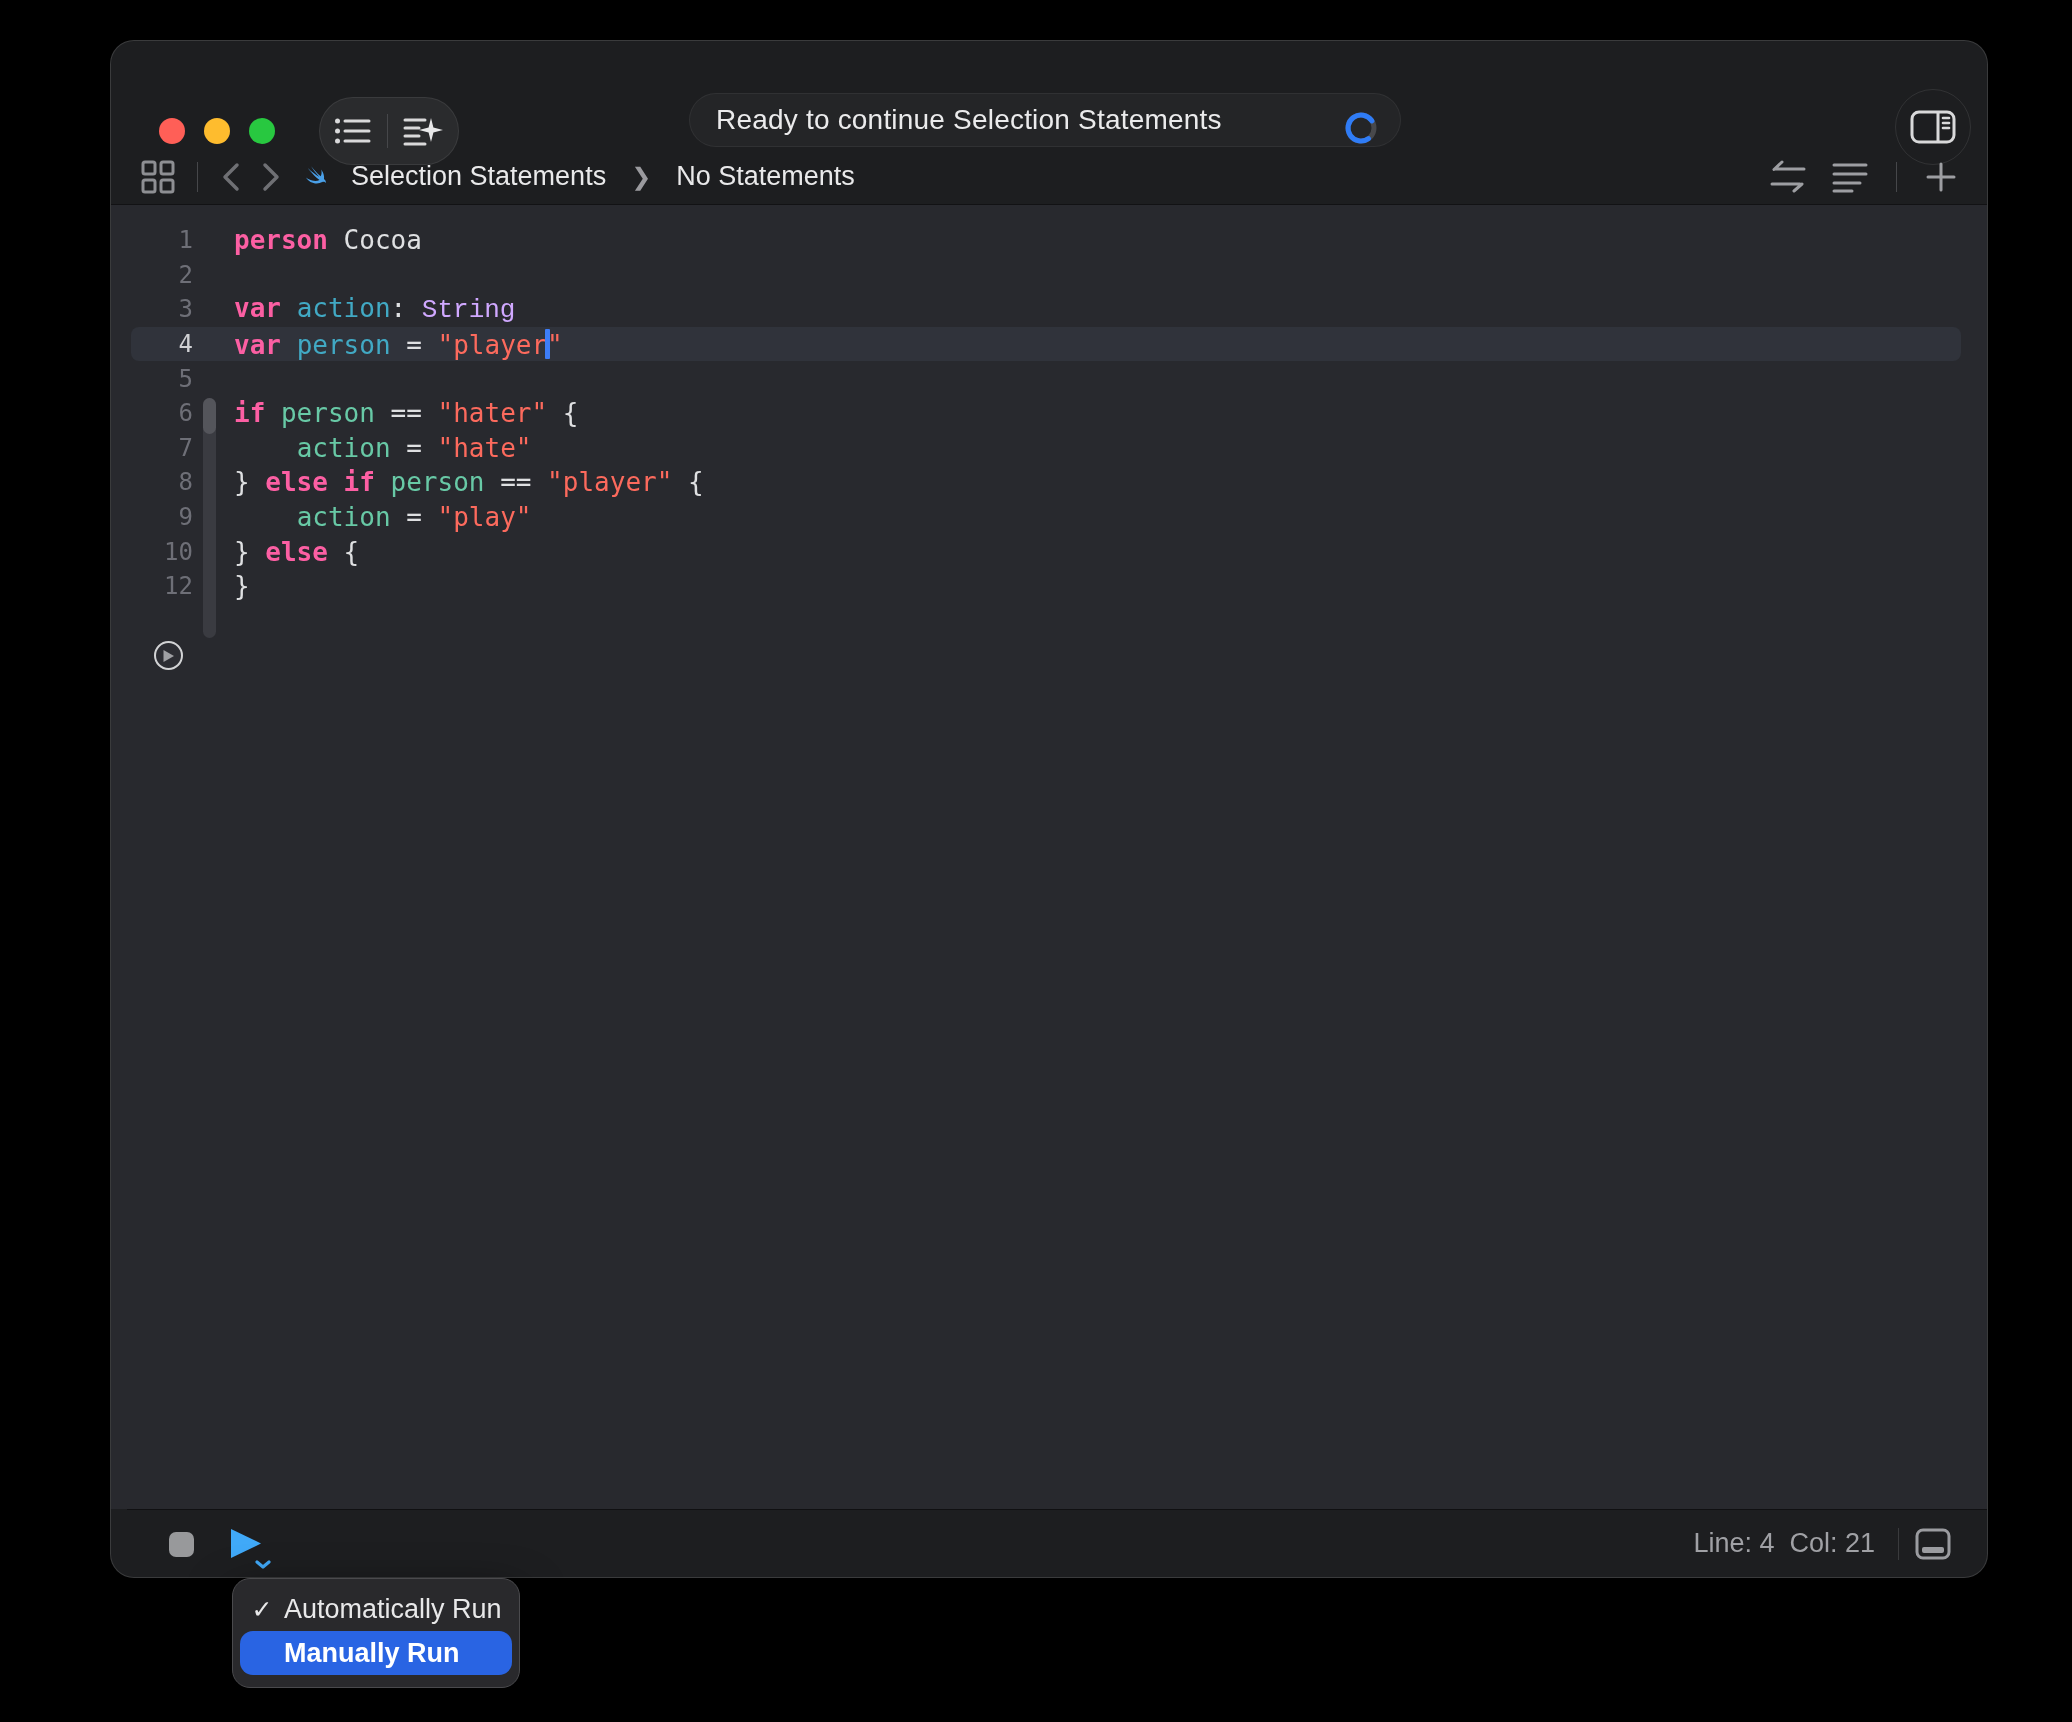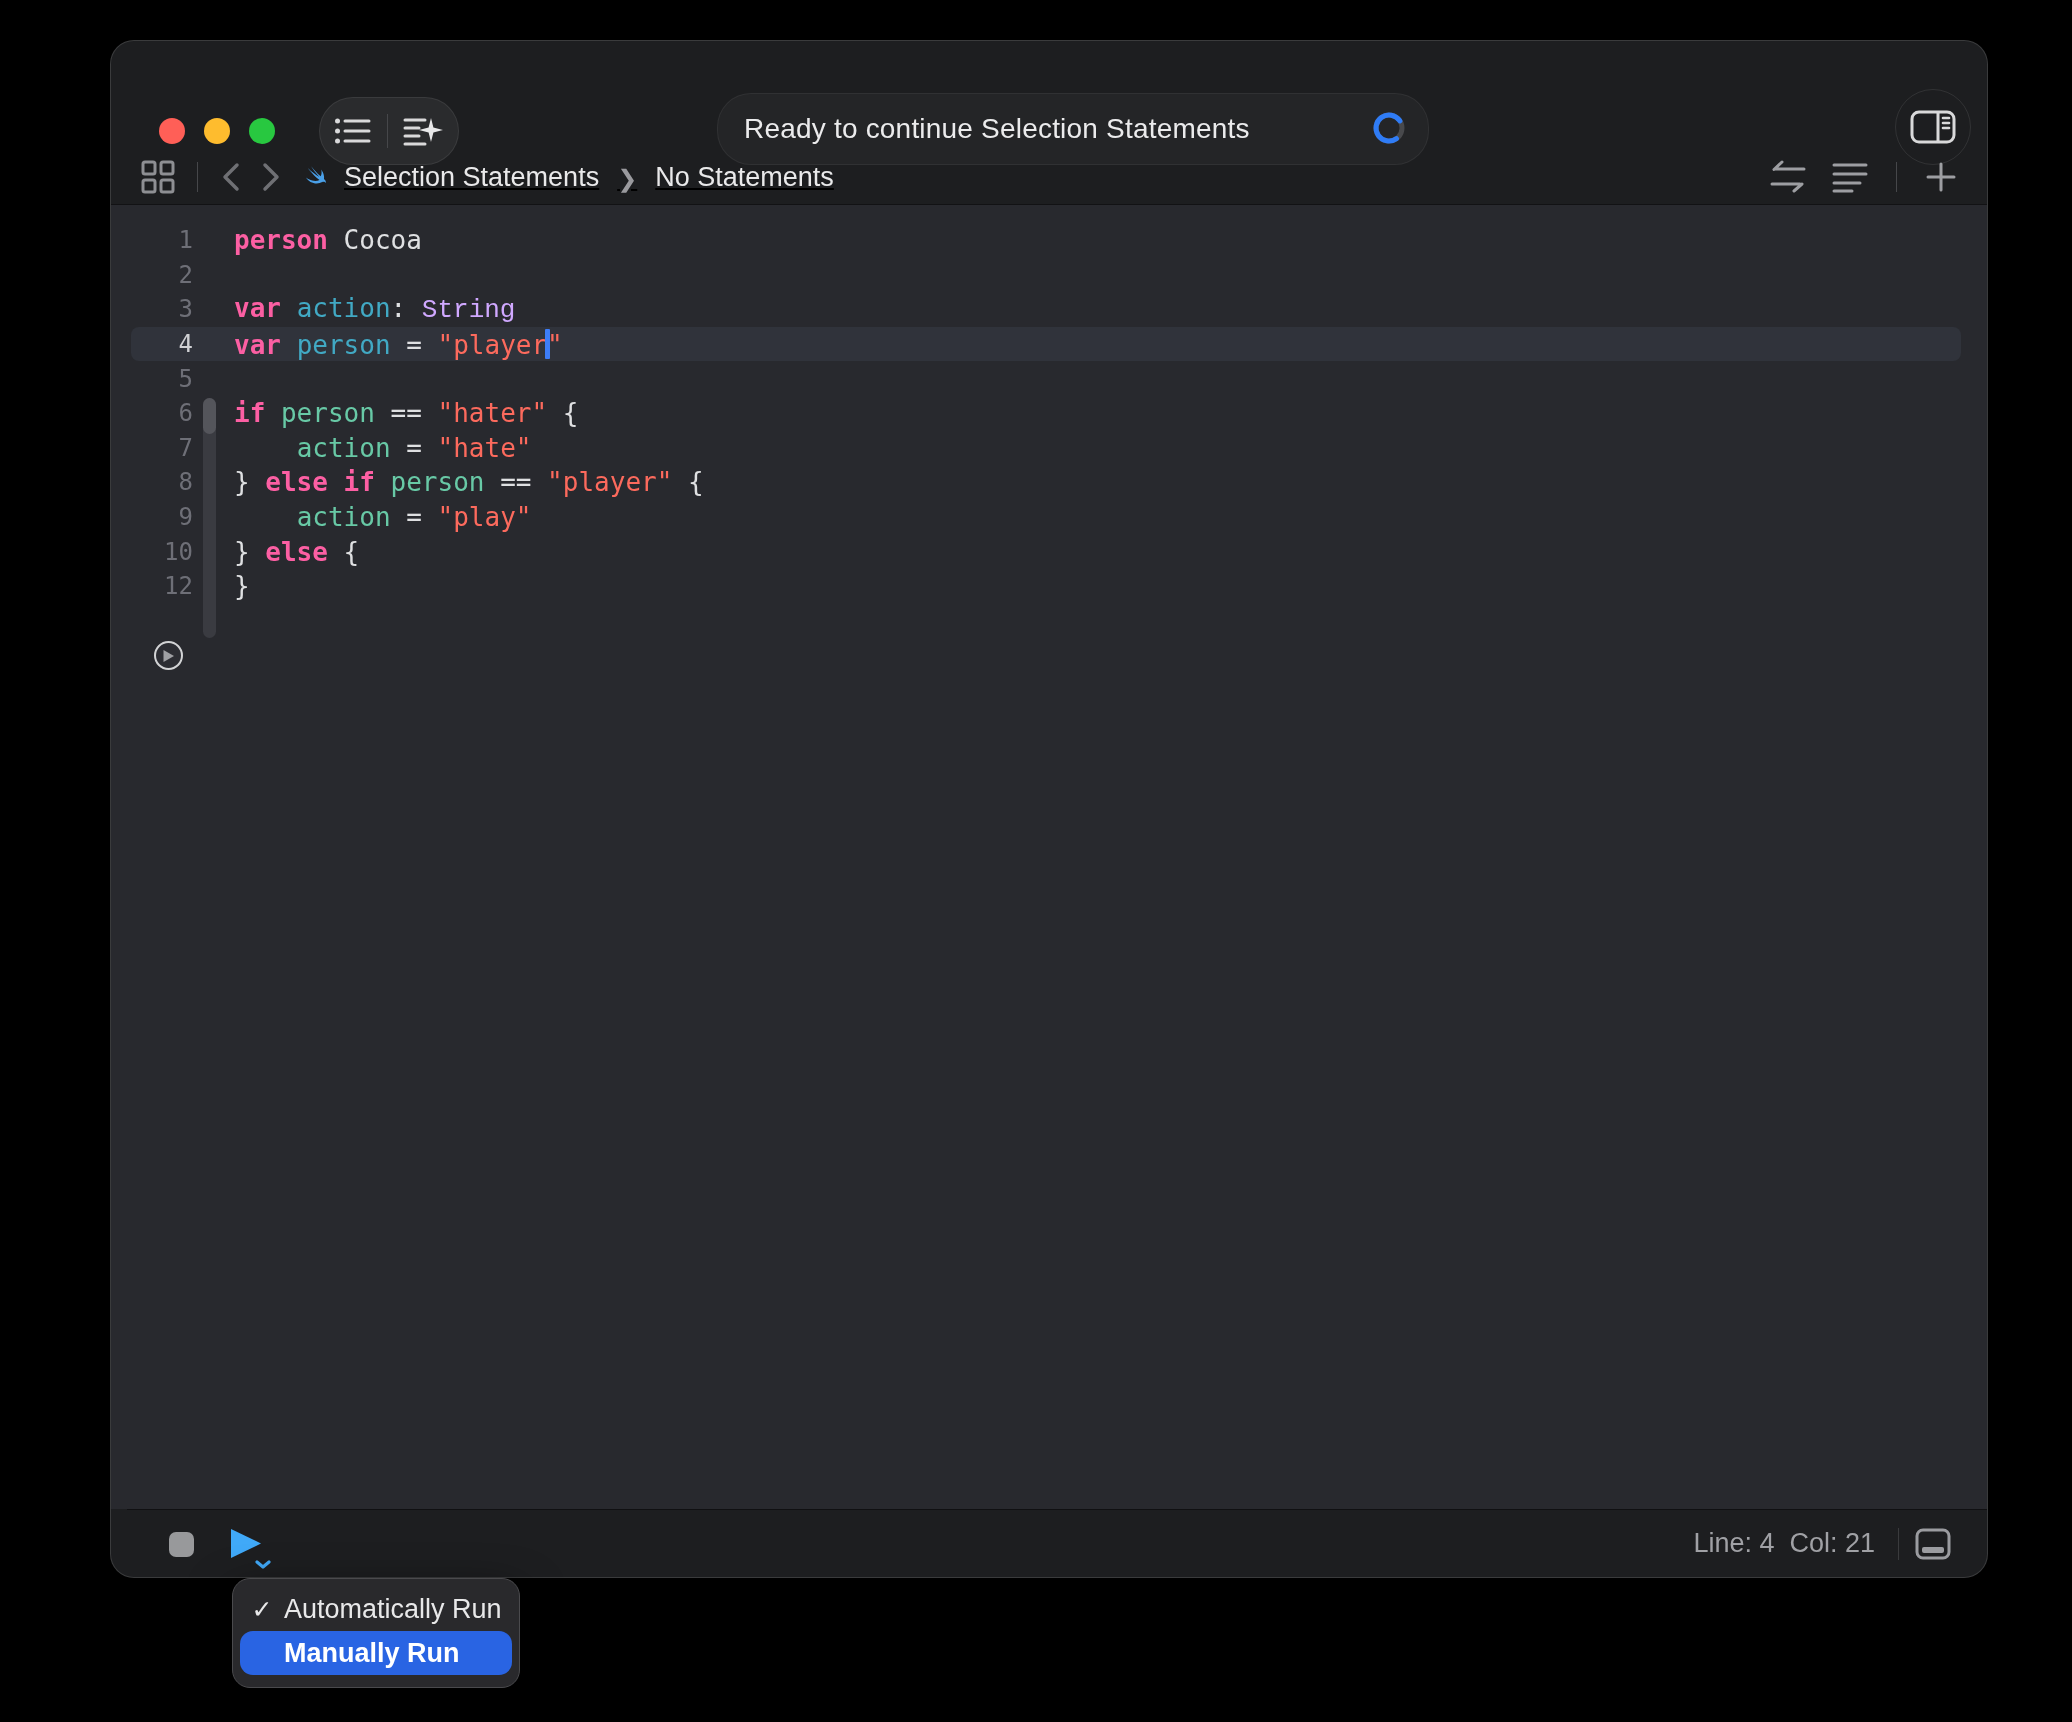--- a/index.html
+++ b/index.html
@@ -22,40 +22,40 @@
   .light.red{ background:#ff5f57; } .light.yellow{ background:#febc2e; } .light.green{ background:#28c840; }
 
   .seg-pill {
     position:absolute; left:208px; top:56px; height:68px; width:140px;
     background:#2a2b2d; border:1px solid rgba(255,255,255,0.08); border-radius:34px;
     display:flex; align-items:center; justify-content:space-evenly;
   }
   .seg-divider { width:1px; height:34px; background:#46474a; }
 
   .status-pill {
-    position:absolute; left:606px; top:52px; width:712px; height:72px;
+    position:absolute; left:578px; top:52px; width:712px; height:54px;
     background:#242527; border:1px solid rgba(255,255,255,0.06); border-radius:34px;
     display:flex; align-items:center; padding-left:26px;
   }
   .status-text { font-size:28px; color:#ebebec; letter-spacing:0.2px; }
   .spinner { position:absolute; right:22px; top:17px; }
 
   .inspector-btn {
     position:absolute; right:16px; top:48px; width:76px; height:76px; border-radius:50%;
     border:1px solid rgba(255,255,255,0.09); display:flex; align-items:center; justify-content:center;
   }
 
   
   .jumpbar {
     height:56px; flex:0 0 auto; display:flex; align-items:center;
     padding:0 30px; border-bottom:1px solid #121214; position:relative;
   }
   .jb-left { display:flex; align-items:center; gap:18px; }
   .jb-div { width:1px; height:30px; background:#46474a; margin:0 4px; }
-  .jb-crumbs { display:flex; align-items:flex-end; gap:14px; margin-left:14px;text-decoration:underline; }
+  .jb-crumbs { display:flex; align-items:center; gap:21px; margin-left:14px; }
   .jb-file, .jb-sel { font-size:27px; color:#e9e9ea; }
   .jb-sep { font-size:24px; color:#9a9a9e; padding:0 4px; }
   .jb-right { position:absolute; right:30px; display:flex; align-items:center; gap:24px; }
 
   
   .editor { flex:1 1 auto; background:#28292e; position:relative; overflow:hidden;
             font-family:"DejaVu Sans Mono","Liberation Mono",monospace; }
   .hl-bar { position:absolute; left:20px; right:26px; top:121.8px; height:34.6px;
             background:#30333b; border-radius:8px; z-index:0; }
   .ribbon { position:absolute; left:92px; top:193px; width:13px; height:240px;

